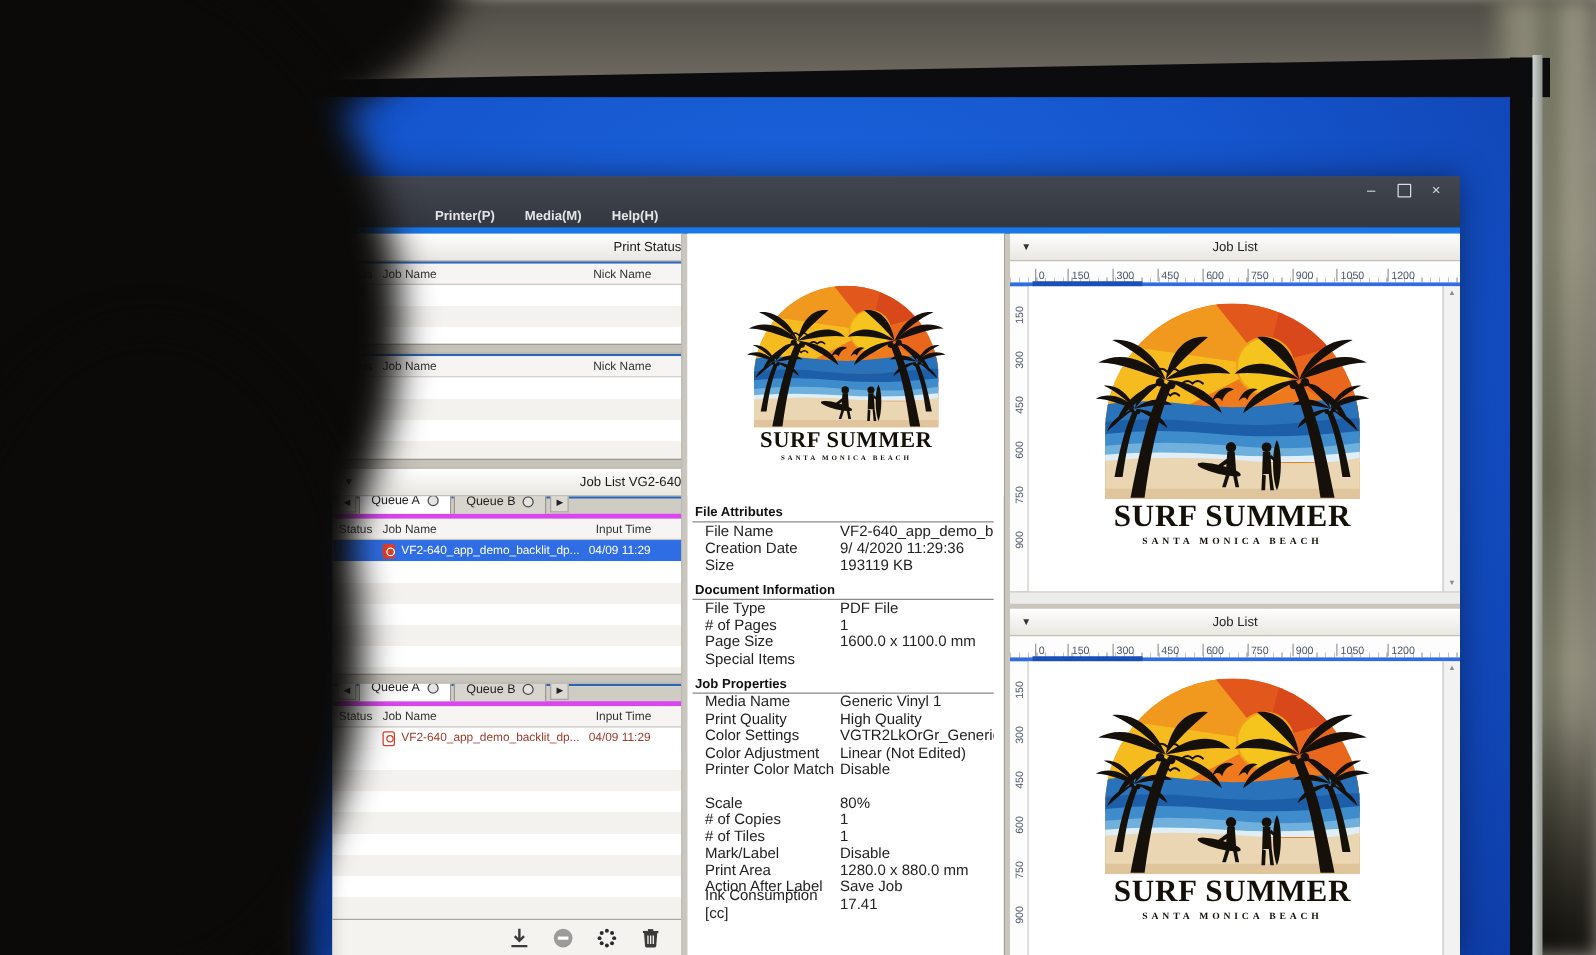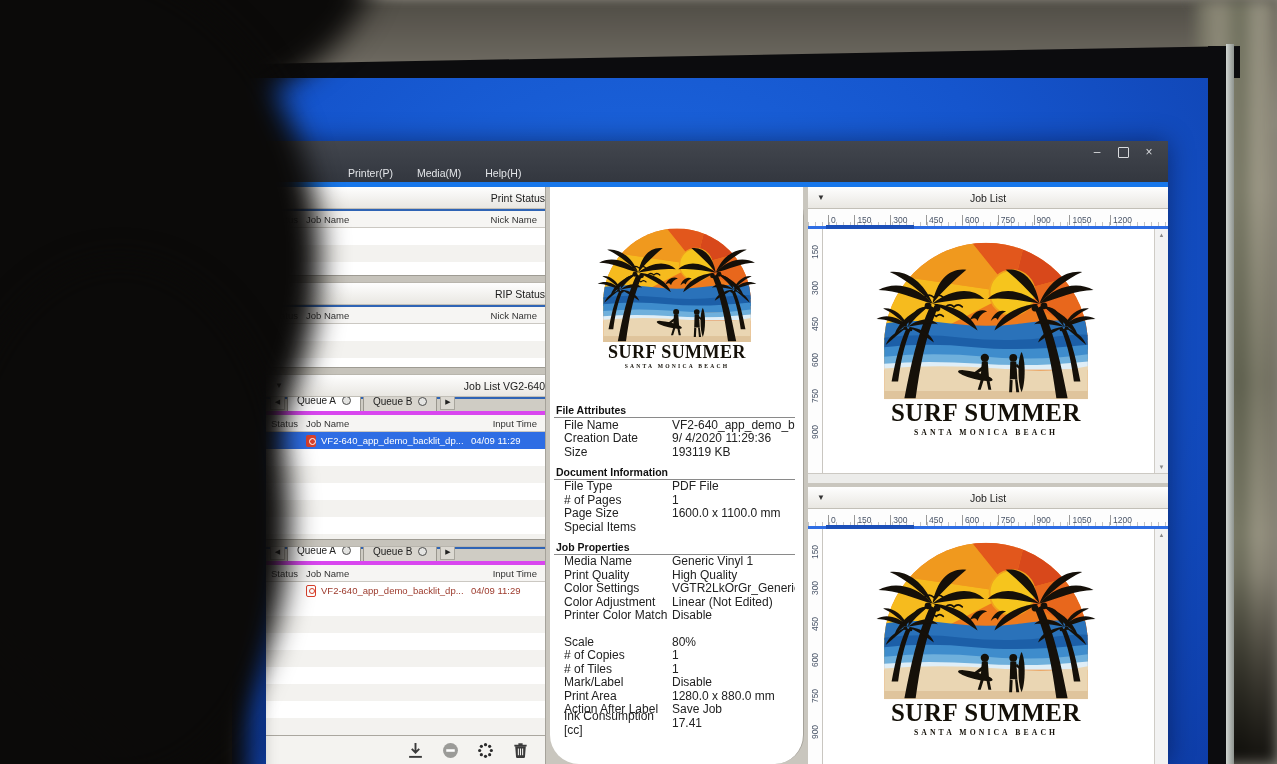--- a/index.html
+++ b/index.html
@@ -31,43 +31,43 @@
   .app { position:absolute; left:266px; top:141px; width:902px; height:623px;
     box-shadow:0 0 24px rgba(0,0,20,.45); font-size:10px; color:#222; }
   .titlebar { position:absolute; left:0; top:0; width:100%; height:41px;
     background:linear-gradient(180deg,#42464e,#33373f); }
   .win-controls { position:absolute; top:2px; right:6px; display:flex; }
   .win-btn { width:26px; height:18px; color:#d9dbde; font-size:12px; text-align:center; line-height:18px; }
   .maxi { position:relative; }
   .maxi::before { content:''; position:absolute; left:8px; top:4px; width:9px; height:9px;
     border:1.5px solid #d9dbde; border-radius:1px; }
   .menu { position:absolute; left:0; bottom:3px; padding-left:82px; display:flex; gap:24px; }
-  .menu-item { color:#e3e5e8; font-size:10.5px; }
+  .menu-item { color:#e3e5e8; font-size:10.5px;font-weight:bold; }
   .accent-line { position:absolute; left:0; top:41px; width:100%; height:5px; background:#1877ea; }
   .content { position:absolute; left:0; top:46px; width:100%; height:577px; background:#c9c6be; }
 
   
   .col-left  { position:absolute; left:0;   top:0; width:280px; height:577px; background:#fff;
                display:flex; flex-direction:column; border-right:1px solid #a5a29a; }
   .col-mid   { position:absolute; left:284px; top:0; width:254px; height:577px; background:#fff;
-               border-right:1px solid #a5a29a;border-radius:29px; }
+               border-right:1px solid #a5a29a; }
   .col-right { position:absolute; left:542px; top:0; width:360px; height:577px; background:#c9c6be; }
 
   
   .sec { display:flex; flex-direction:column; overflow:hidden; }
   .sec-header { height:22px; background:linear-gradient(180deg,#fefefe,#e9e7e2);
     border-bottom:1px solid #c2bfb7; position:relative; display:flex; align-items:center;
     justify-content:flex-end; font-size:10.5px; color:#1a1a1a; }
   .collapse { position:absolute; left:9px; top:6px; font-size:8px; color:#333; }
   .blue-underline { height:2px; background:#2f64b5; }
   .col-hdr { height:17px; background:#f6f5f3; border-bottom:1px solid #cbc8c2;
     display:flex; align-items:center; font-size:9.5px; color:#333; }
   .c-status { width:40px; padding-left:5px; }
   .c-name { flex:1; }
-  .c-last { width:80px; text-align:right; padding-right:8px; }
+  .c-last { width:80px; text-align:right; padding-right:24px; }
   .stripe-rows { flex:1; background:repeating-linear-gradient(180deg,#fff 0 17px,#f3f2ef 17px 34px); }
   .divider { height:8px; background:#c6c3bb; border-top:1px solid #9e9b93; border-bottom:1px solid #b8b5ad; }
 
   .tabs { height:16px; background:#cfccc4; border-bottom:4px solid #d946ef;
     display:flex; align-items:flex-end; padding-left:3px; }
   .tab-arrow { width:15px; height:17px; margin:0 2px 1px 1px; background:#dcd9d2;
     border:1px solid #a8a59d; font-size:7px; color:#222; display:flex; align-items:center; justify-content:center; }
   .tab { height:20px; display:flex; align-items:center; gap:6px; padding:0 9px;
     font-size:10px; border:1px solid #9a978f; border-bottom:none; margin-right:2px; }
   .tab.active { background:#fff; height:22px; }
@@ -244,23 +244,20 @@
           <div class="col-hdr">
             <span class="c-status">Status</span>
             <span class="c-name">Job Name</span>
             <span class="c-last">Nick Name</span>
           </div>
           <div class="stripe-rows"></div>
         </div>
         <div class="divider"></div>
 
         <div class="sec" style="height:84px">
-          <div class="sec-header">
-            <span>RIP Status</span>
-          </div>
           <div class="blue-underline"></div>
           <div class="col-hdr">
             <span class="c-status">Status</span>
             <span class="c-name">Job Name</span>
             <span class="c-last">Nick Name</span>
           </div>
           <div class="stripe-rows"></div>
         </div>
         <div class="divider"></div>
 

